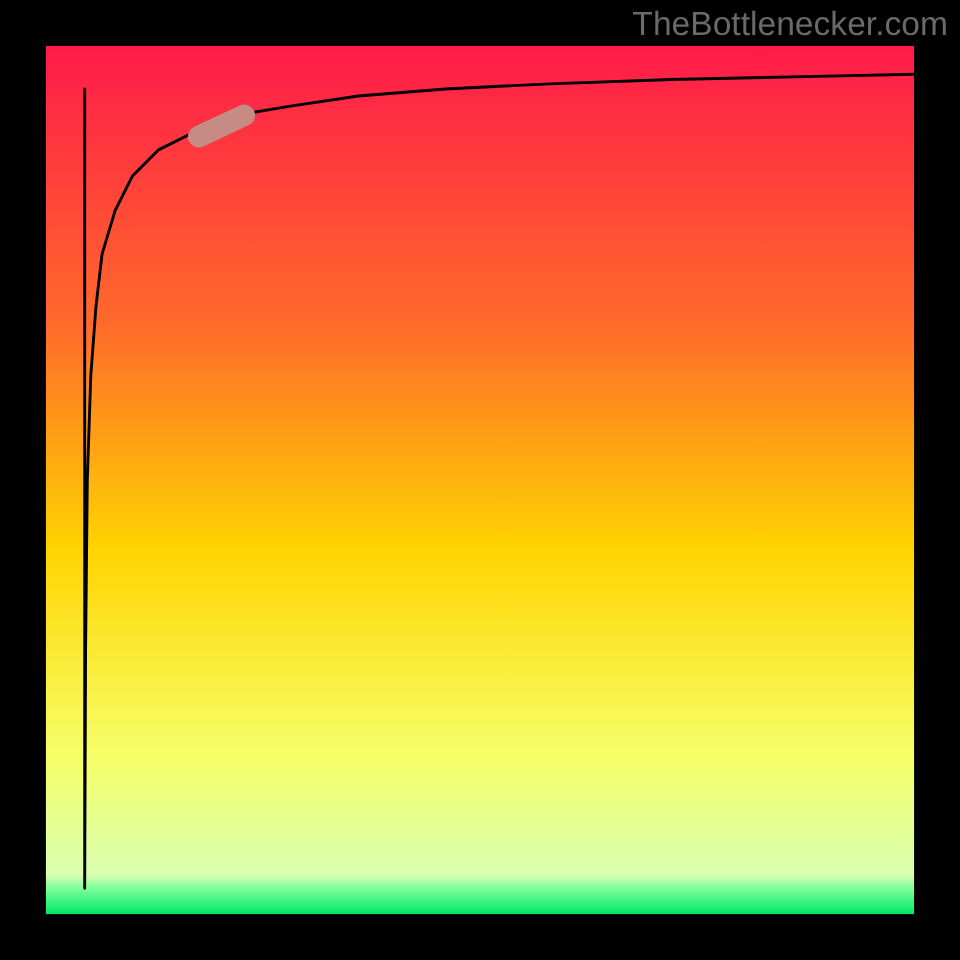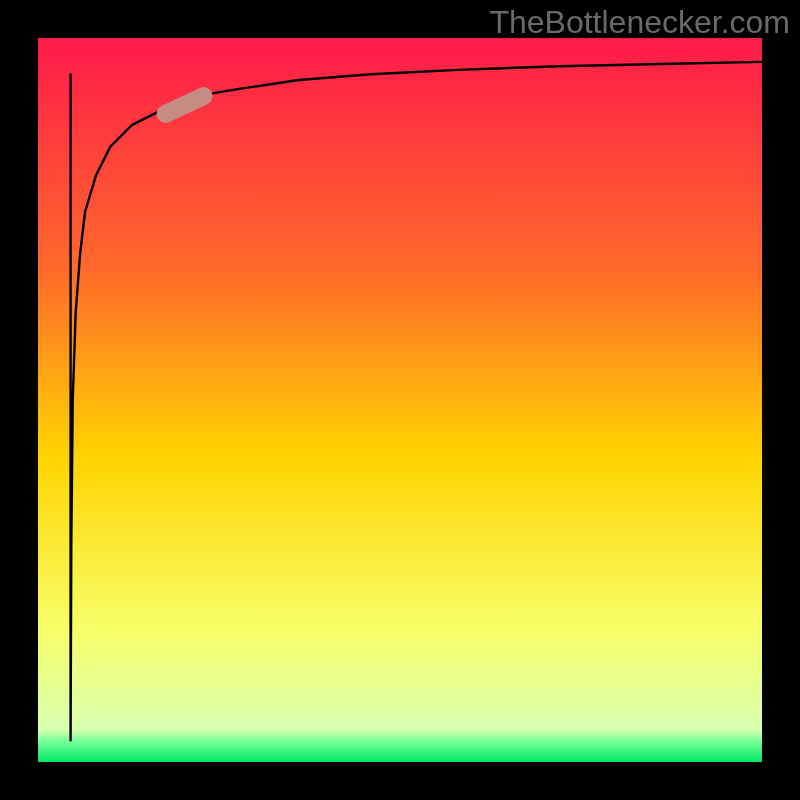--- a/index.html
+++ b/index.html
@@ -14,21 +14,21 @@
   .stage {
     position: relative;
     width: 800px;
     height: 800px;
     background: #000;
   }
   .watermark {
     position: absolute;
     top: 4px;
     right: 10px;
-    font-size: 32px;
+    font-size: 28px;
     color: #6a6a6a;
     font-weight: 400;
     font-family: Arial, sans-serif;
     letter-spacing: 0px;
     z-index: 10;
   }
   .plot-area {
     position: absolute;
     left: 38px;
     top: 38px;

